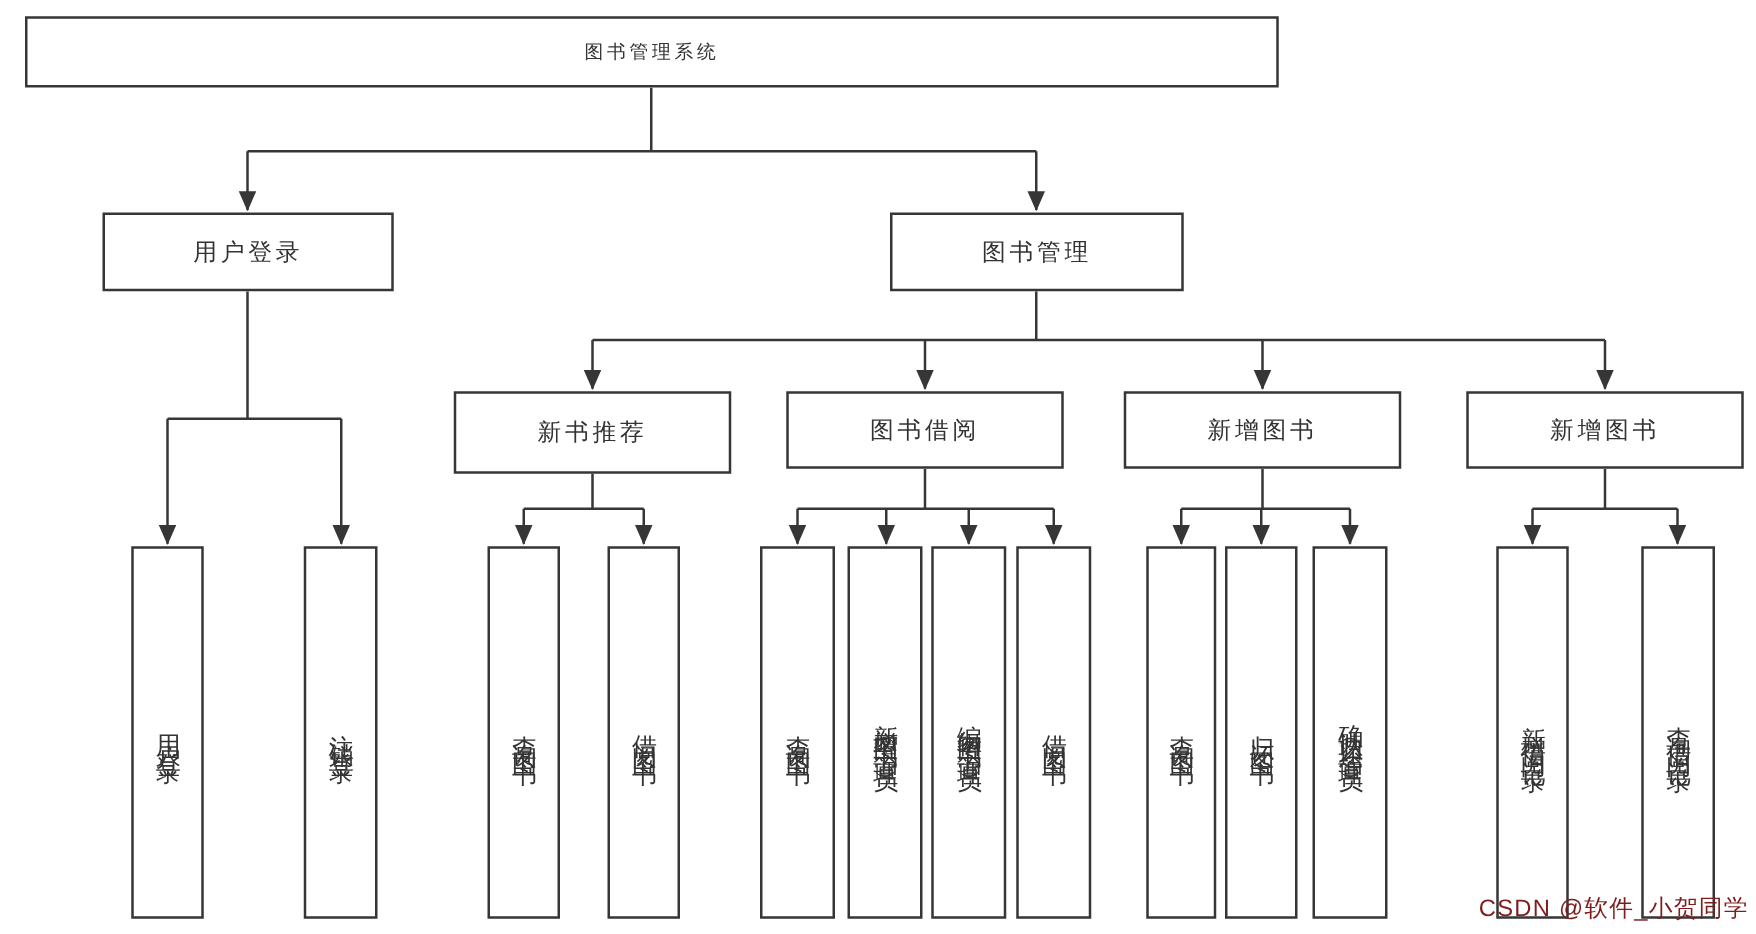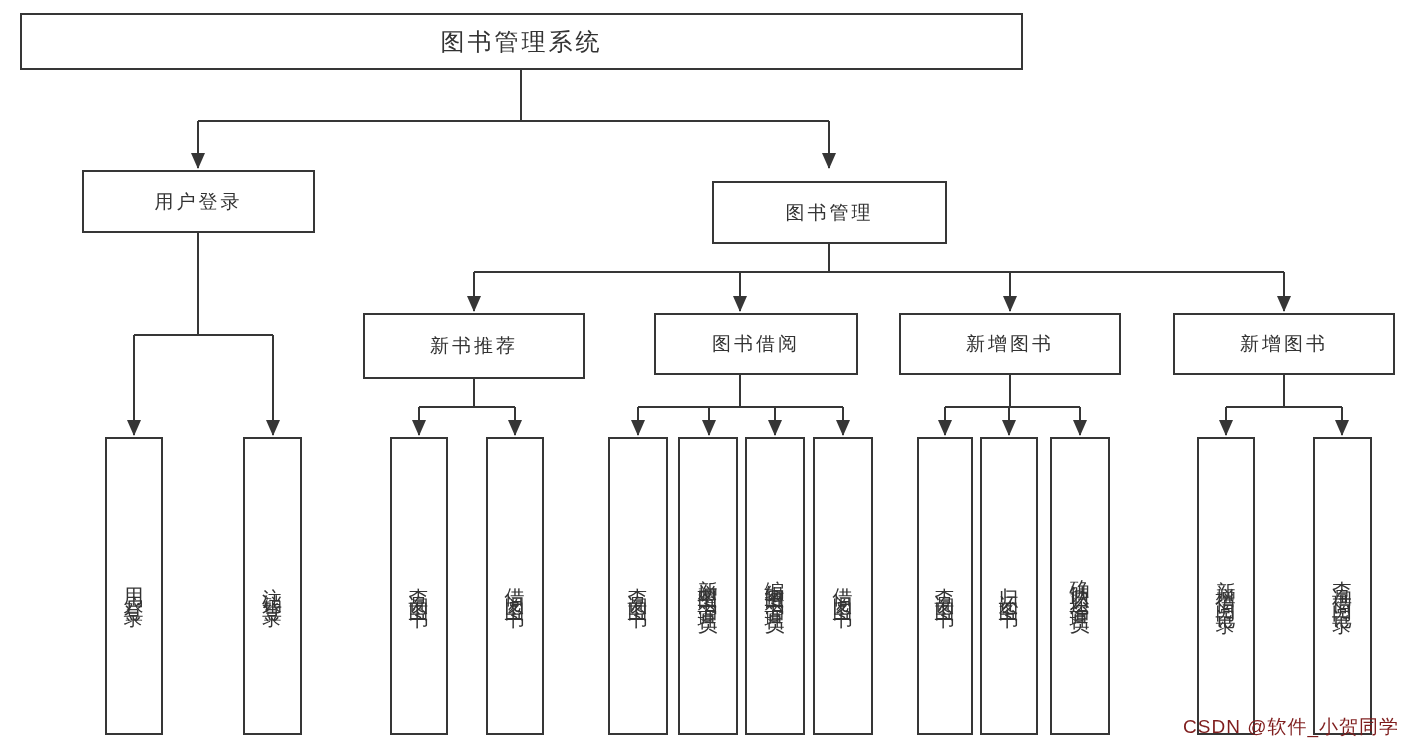--- a/index.html
+++ b/index.html
@@ -15,21 +15,21 @@
     position:absolute;
     box-sizing:border-box;
     border:2px solid #363636;
     background:#ffffff;
     display:flex;
     align-items:center;
     justify-content:center;
     color:#333333;
   }
   .hbox{font-size:19px;letter-spacing:3px;white-space:nowrap;}
-  .root{font-size:24px;letter-spacing:3px;}
+  .root{font-size:15px;letter-spacing:3px;}
   .vbox{
     writing-mode:vertical-rl;
     text-orientation:mixed;
     font-size:20px;
     letter-spacing:7px;
     line-height:1;
   }
   .vbox.long{letter-spacing:5px;}
   #watermark{
     position:absolute;
@@ -86,24 +86,24 @@
 
       <path d="M1284 375 V407 M1226 407 H1342"></path>
       <line x1="1226" y1="407" x2="1226" y2="435" marker-end="url(#arrow)"></line>
       <line x1="1342" y1="407" x2="1342" y2="435" marker-end="url(#arrow)"></line>
     </g>
   </svg>
 
   <div class="box hbox root" style="left:20px;top:13px;width:1003px;height:57px">图书管理系统</div>
 
   <div class="box hbox" style="left:82px;top:170px;width:233px;height:63px">用户登录</div>
-  <div class="box hbox" style="left:712px;top:181px;width:235px;height:63px">图书管理</div>
+  <div class="box hbox" style="left:712px;top:170px;width:235px;height:63px">图书管理</div>
 
   <div class="box hbox" style="left:363px;top:313px;width:222px;height:66px">新书推荐</div>
-  <div class="box hbox" style="left:654px;top:313px;width:204px;height:62px">图书借阅</div>
+  <div class="box hbox" style="left:629px;top:313px;width:222px;height:62px">图书借阅</div>
   <div class="box hbox" style="left:899px;top:313px;width:222px;height:62px">新增图书</div>
   <div class="box hbox" style="left:1173px;top:313px;width:222px;height:62px">新增图书</div>
 
   <div class="box vbox" style="left:105px;top:437px;width:58px;height:298px">用户登录</div>
   <div class="box vbox" style="left:243px;top:437px;width:59px;height:298px">注销登录</div>
 
   <div class="box vbox" style="left:390px;top:437px;width:58px;height:298px">查询图书</div>
   <div class="box vbox" style="left:486px;top:437px;width:58px;height:298px">借阅图书</div>
 
   <div class="box vbox" style="left:608px;top:437px;width:60px;height:298px">查询图书</div>

